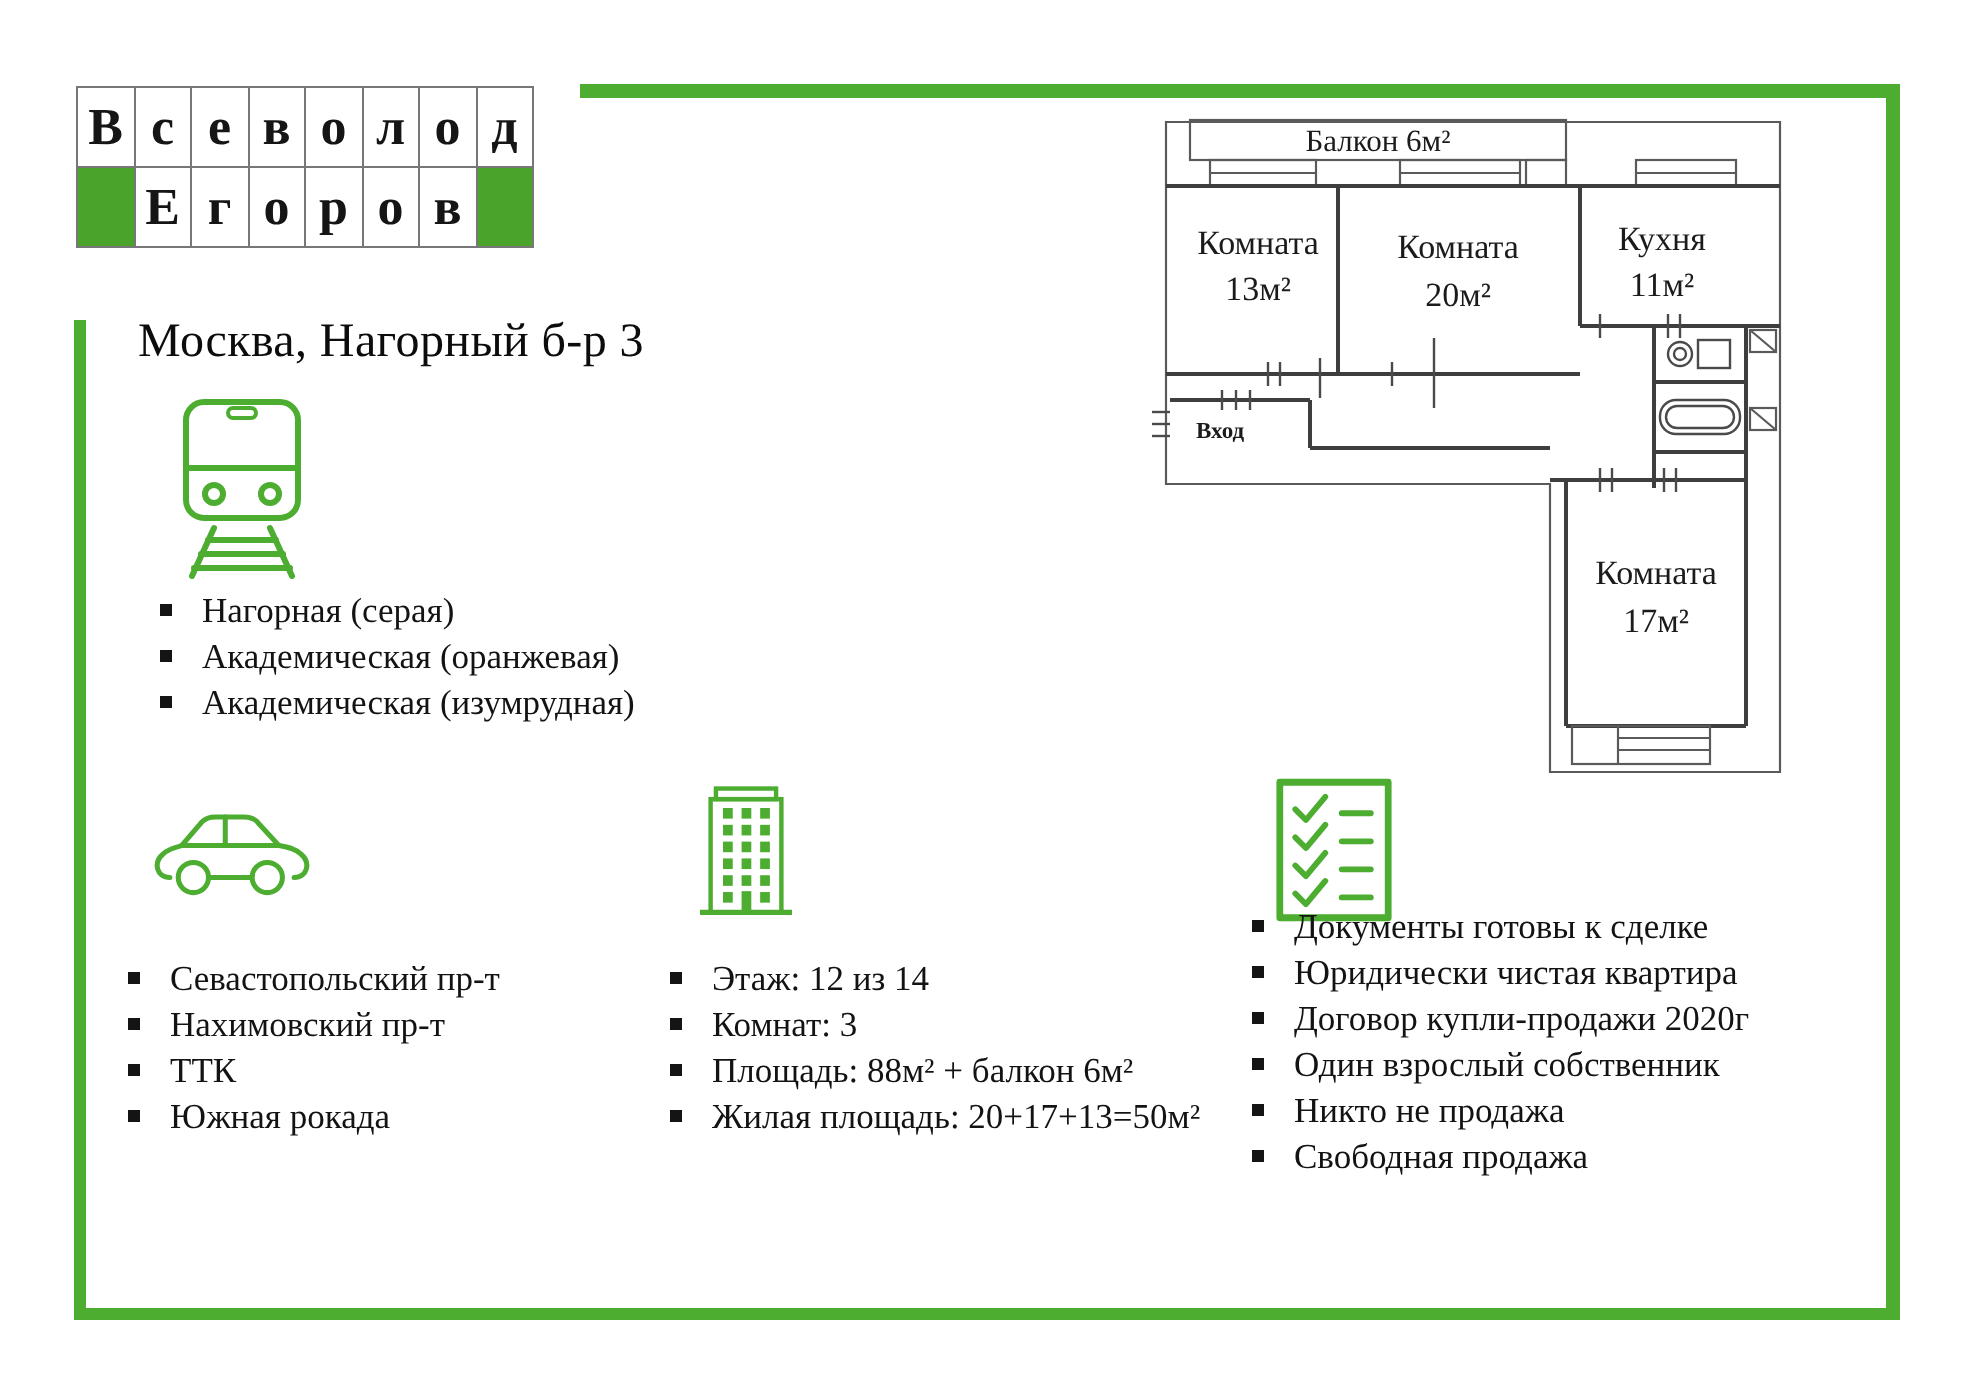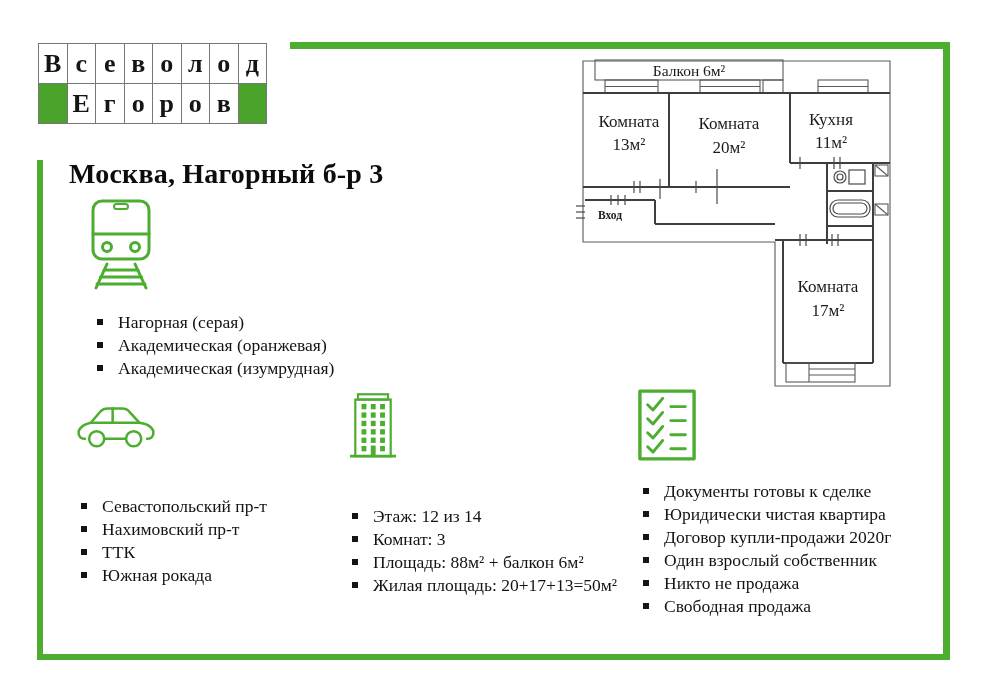--- a/index.html
+++ b/index.html
@@ -30,28 +30,28 @@
   }
   .logo .cell{
     border-right:1px solid #777;border-bottom:1px solid #777;
     display:flex;align-items:center;justify-content:center;
     font-weight:bold;font-size:26px;color:#151515;background:#fff;
   }
   .logo .cell.green{background:var(--logo-green);}
 
   .title{
     position:absolute;left:69px;top:158px;
-    font-size:28px;font-weight:bold;color:#0c0c0c;letter-spacing:.2px;
+    font-size:24px;font-weight:normal;color:#0c0c0c;letter-spacing:.2px;
   }
 
   .icon{position:absolute;color:var(--accent-green);}
   .icon svg{display:block;}
 
   
-  .blist{position:absolute;list-style:none;margin:17px;padding:0;
+  .blist{position:absolute;list-style:none;margin:0;padding:0;
          font-size:17.5px;line-height:22px;color:var(--text-color);}
   .blist li{position:relative;padding-left:23px;margin-bottom:1px;}
   .blist li::before{content:"";position:absolute;left:2px;top:8px;
                     width:6px;height:6px;background:#141414;}
 
   
   .plan{position:absolute;left:576px;top:54px;width:334px;height:334px;}
   .plan .thin{stroke:#5a5a5a;stroke-width:1.1;fill:none;}
   .plan .wall{stroke:var(--plan-line);stroke-width:2;fill:none;}
   .plan .fixture{stroke:#4a4a4a;stroke-width:1.2;fill:none;}
@@ -149,42 +149,42 @@
       <rect x="13" y="51" width="5.5" height="6"></rect>
         <rect x="23.5" y="51" width="5.5" height="6"></rect>
         <rect x="34" y="51" width="5.5" height="6"></rect>
       <rect x="13" y="60.5" width="5.5" height="6"></rect>
         <rect x="34" y="60.5" width="5.5" height="6"></rect>
       <rect x="23.5" y="60" width="5.5" height="12"></rect>
     </g>
   </svg>
 </div>
 
-<ul class="blist" style="left:333px;top:488px;width:300px;font-family:Liberation Serif, serif;">
+<ul class="blist" style="left:333px;top:478px;width:300px;font-family:Liberation Serif, serif;">
   <li>Этаж: 12 из 14</li>
   <li>Комнат: 3</li>
   <li>Площадь: 88м² + балкон 6м²</li>
   <li>Жилая площадь: 20+17+13=50м²</li>
 </ul>
 
 <div class="icon" style="left:637px;top:388px;width:60px;height:74px;">
   <svg width="60" height="74" viewBox="0 0 62 76" fill="none" stroke="currentColor" stroke-width="3" stroke-linecap="round" stroke-linejoin="round">
     <rect x="3" y="3" width="56" height="70" stroke-width="3.5"></rect>
     <path d="M11,17 l5.5,5.5 l10,-12"></path>
       <line x1="35" y1="19" x2="50" y2="19"></line>
     <path d="M11,31.5 l5.5,5.5 l10,-12"></path>
       <line x1="35" y1="33.5" x2="50" y2="33.5"></line>
     <path d="M11,46 l5.5,5.5 l10,-12"></path>
       <line x1="35" y1="48" x2="50" y2="48"></line>
     <path d="M11,60.5 l5.5,5.5 l10,-12"></path>
       <line x1="35" y1="62.5" x2="50" y2="62.5"></line>
   </svg>
 </div>
 
-<ul class="blist" style="left:624px;top:463px;width:310px;">
+<ul class="blist" style="left:624px;top:452px;width:310px;">
   <li>Документы готовы к сделке</li>
   <li>Юридически чистая квартира</li>
   <li>Договор купли-продажи 2020г</li>
   <li>Один взрослый собственник</li>
   <li>Никто не продажа</li>
   <li>Свободная продажа</li>
 </ul>
 
 <svg class="plan" viewBox="0 0 334 334">
 

